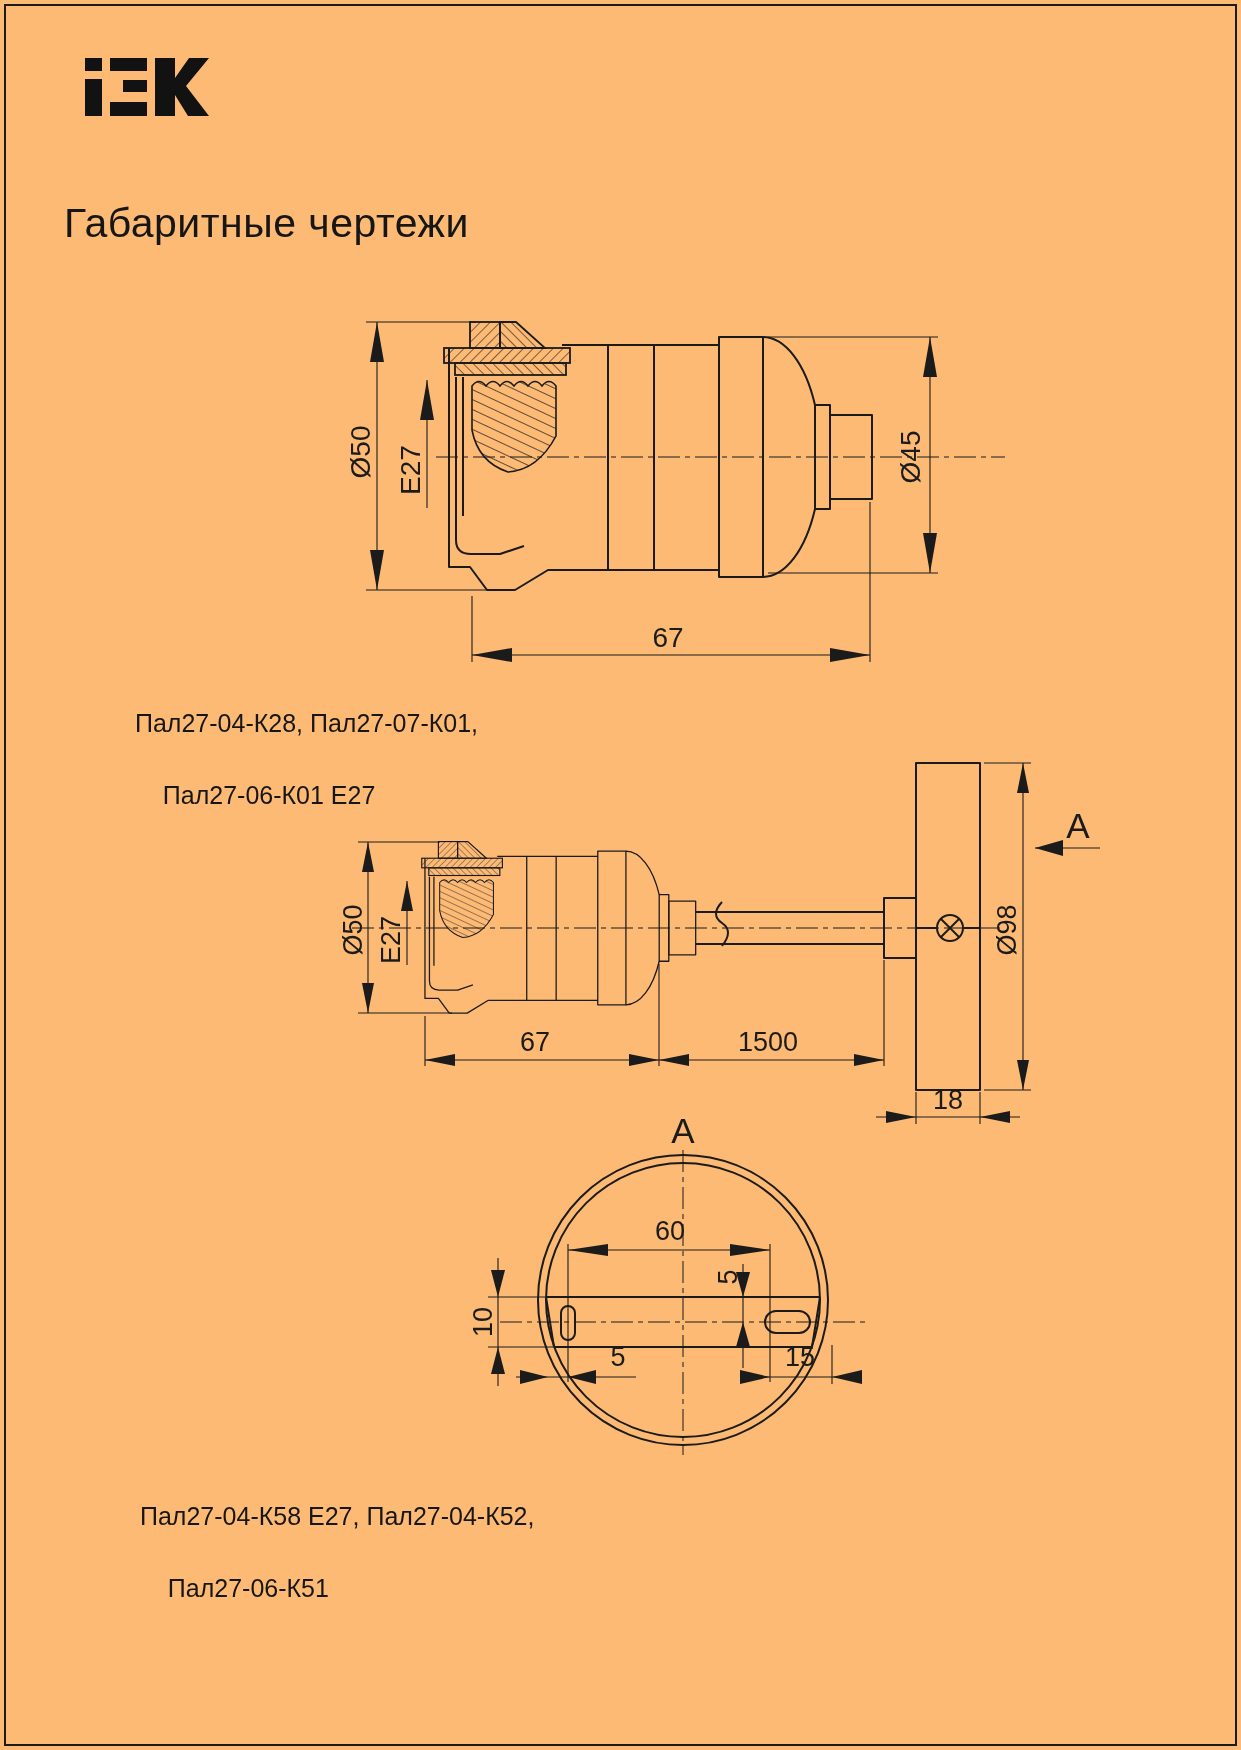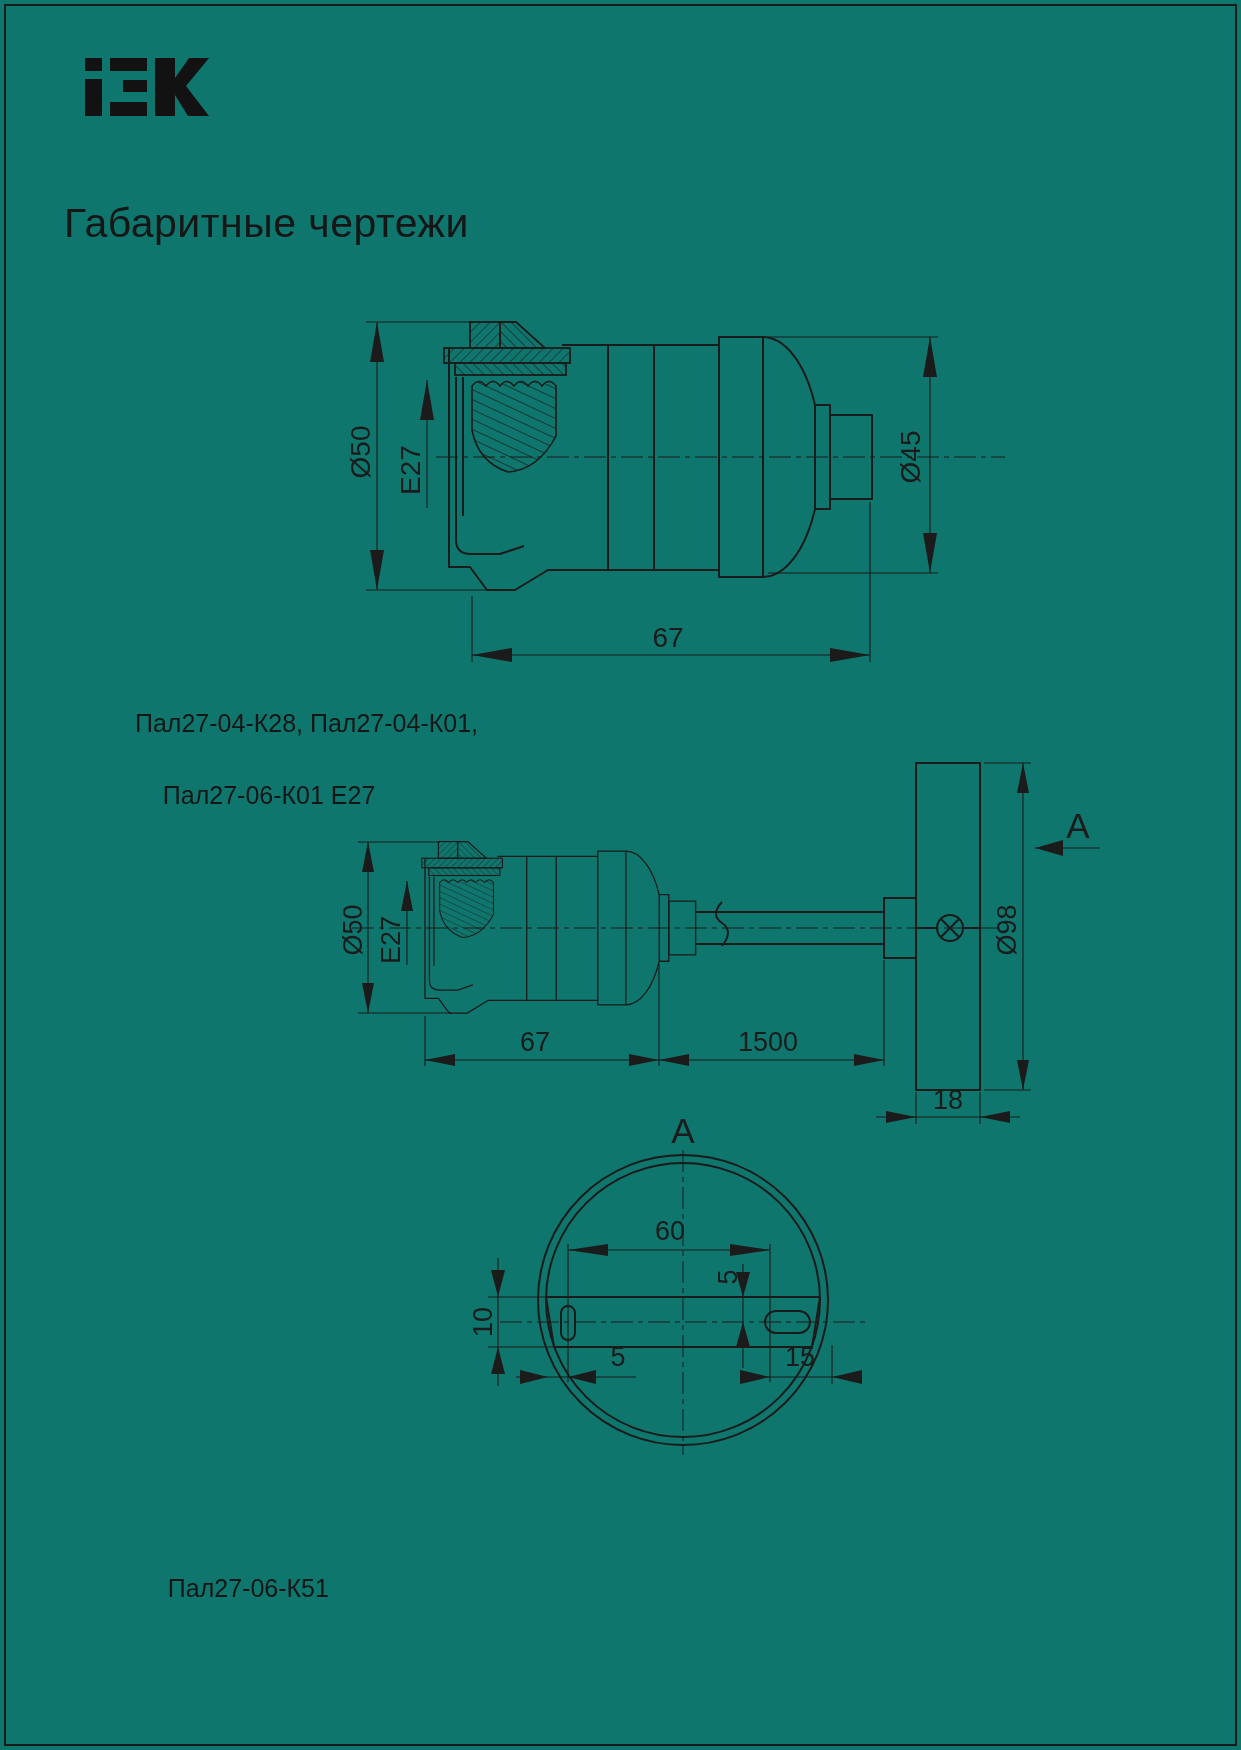--- a/index.html
+++ b/index.html
@@ -1,16 +1,16 @@
 <!DOCTYPE html>
 <html><head>
 <meta charset="utf-8">
 <style>
   html,body{margin:0;padding:0;background:#e8e8e8;}
-  .page{position:relative;width:1241px;height:1750px;background:#0f766e;
+  .page{position:relative;width:1241px;height:1750px;background:#fdba74;
         font-family:"Liberation Sans",sans-serif;overflow:hidden;text-decoration:underline;}
   .frame{position:absolute;left:4px;top:4px;right:4px;bottom:4px;
          border:2px solid #1b1b1b;pointer-events:none;}
   .logo{position:absolute;left:85px;top:58px;width:124px;height:58px;}
   .title{position:absolute;left:64px;top:200px;font-size:41px;font-weight:400;
          color:#161616;margin:0;letter-spacing:0.5px;}
   .caption{position:absolute;font-size:25px;color:#161616;line-height:36px;white-space:pre;}
   .cap1{left:135px;top:705px;}
   .cap2{left:140px;top:1498px;}
   svg.art{position:absolute;left:0;top:0;}
@@ -203,18 +203,18 @@
       <text class="dt2" x="618" y="1366" text-anchor="middle">5</text>
 
       <line class="dim" x1="832" y1="1345" x2="832" y2="1384"></line>
       <line class="dim" x1="742" y1="1377" x2="860" y2="1377"></line>
       <polygon class="ah" points="740,1370 740,1384 770,1377"></polygon>
       <polygon class="ah" points="862,1370 862,1384 832,1377"></polygon>
       <text class="dt2" x="800" y="1366" text-anchor="middle">15</text>
     </g>
   </svg>
 
-  <div class="caption cap1"><span>Пал27-04-К28, Пал27-04-К01,</span><br>
+  <div class="caption cap1"><span>Пал27-04-К28, Пал27-07-К01,</span><br>
     <span>Пал27-06-К01 Е27</span></div>
 
-  <div class="caption cap2"><br>
+  <div class="caption cap2"><span>Пал27-04-К58 Е27, Пал27-04-К52,</span><br>
     <span>Пал27-06-К51</span></div>
 </div>
 
 </body></html>

